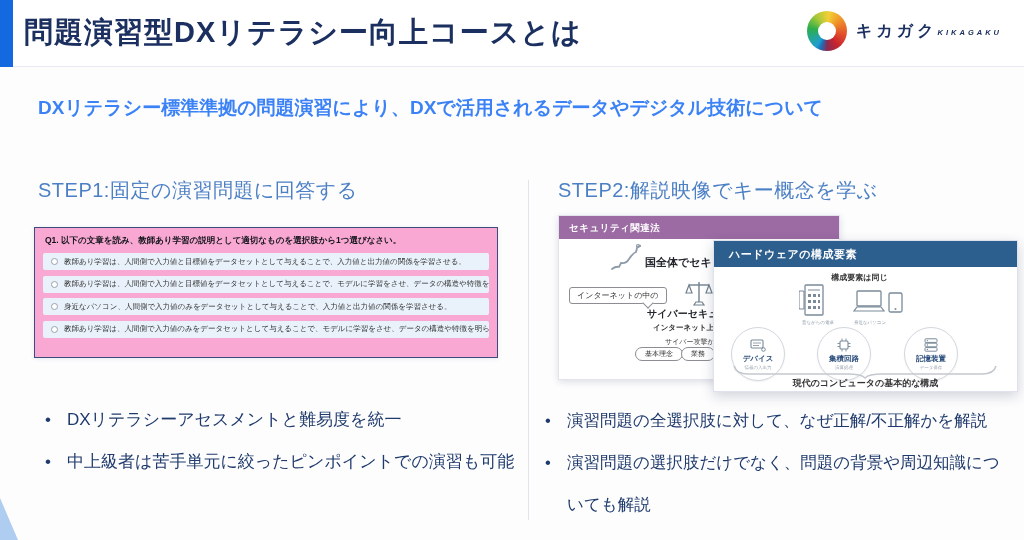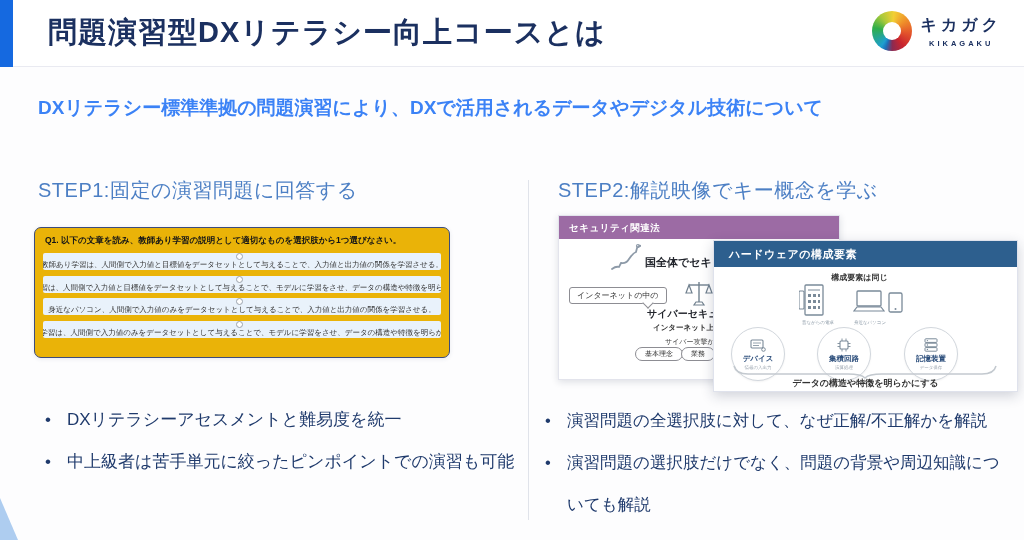--- a/index.html
+++ b/index.html
@@ -3,43 +3,43 @@
 <meta charset="utf-8">
 <style>
   * { margin:0; padding:0; box-sizing:border-box; }
   html,body { width:1024px; height:540px; }
   body { font-family:"Liberation Sans","DejaVu Sans",sans-serif; background:#ffffff; }
   .slide { position:relative; width:1024px; height:540px; background:#fdfdfe; overflow:hidden; }
 
   
   .header { position:absolute; top:0; left:0; width:1024px; height:67px; background:#ffffff; border-bottom:1px solid #e9eaf1; }
   .accent-bar { position:absolute; top:0; left:0; width:13px; height:67px; background:#1569e0; }
-  .page-title { position:absolute; left:48px; top:0; line-height:64px; font-size:29px; font-weight:bold; color:#1b3060; letter-spacing:1px; white-space:nowrap; }
+  .page-title { position:absolute; left:24px; top:0; line-height:64px; font-size:29px; font-weight:bold; color:#1b3060; letter-spacing:1px; white-space:nowrap; }
   .logo { position:absolute; right:22px; top:11px; display:flex; align-items:center; gap:9px; }
   .logo-ring { width:40px; height:40px; border-radius:50%; background:conic-gradient(from 215deg,#1d9fd0,#2fae4a 18%,#a8c93a 30%,#f2cf35 42%,#ef8f2a 55%,#e2512b 68%,#c9242e 80%,#8a2a52 90%,#1d6fb8 96%,#1d9fd0); position:relative; }
   .logo-ring::after { content:""; position:absolute; left:11px; top:11px; width:18px; height:18px; border-radius:50%; background:#ffffff; }
-  .logo-text { display:flex; flex-direction:column; align-items:center; }
+  .logo-text { display:flex; flex-direction:row; align-items:center; }
   .logo-kana { font-size:16px; font-weight:bold; color:#1b3060; letter-spacing:4px; white-space:nowrap; }
-  .logo-roman { font-size:7.5px; font-weight:bold; color:#1b3060; letter-spacing:3px; margin-top:3px; }
+  .logo-roman { font-size:7.5px; font-weight:bold; color:#1b3060; letter-spacing:3px; margin-top:3px;font-style:italic; }
 
   
   .subtitle { position:absolute; left:38px; top:92px; font-size:19px; font-weight:bold; color:#3b82f6; line-height:31px; }
 
   
   .v-divider { position:absolute; left:528px; top:180px; width:1px; height:340px; background:#e0e3ea; }
   .step-heading { position:absolute; font-size:20px; color:#4c7fc4; letter-spacing:0.5px; white-space:nowrap; }
   .step1-heading { left:38px; top:177px; }
   .step2-heading { left:558px; top:177px; }
 
   
-  .quiz-card { position:absolute; left:34px; top:227px; width:416px; height:131px; background:#eab308; border:1px solid #3c4c7c; border-radius:7px; box-shadow:0 1px 4px rgba(40,60,110,0.10); }
+  .quiz-card { position:absolute; left:34px; top:227px; width:464px; height:131px; background:#f9a8d4; border:1px solid #3c4c7c; border-radius:0; box-shadow:0 1px 4px rgba(40,60,110,0.10); }
   .quiz-q { margin:7px 10px 0 10px; font-size:8.5px; font-weight:bold; color:#111318; white-space:nowrap; overflow:hidden; }
   .quiz-desc { margin:3px 10px 0 14px; font-size:7.5px; color:#555a63; white-space:nowrap; overflow:hidden; }
   .quiz-options { margin:6px 8px 0 8px; }
-  .quiz-option { display:flex; align-items:center; background:#e9f2fb; border-radius:2px; height:17px; padding:0 8px; margin-bottom:5.5px; font-size:7.5px; color:#333; white-space:nowrap; overflow:hidden;flex-direction:column; }
+  .quiz-option { display:flex; align-items:center; background:#e9f2fb; border-radius:2px; height:17px; padding:0 8px; margin-bottom:5.5px; font-size:7.5px; color:#333; white-space:nowrap; overflow:hidden; }
   .radio { flex:0 0 auto; width:7px; height:7px; border:1px solid #9aa2ac; border-radius:50%; background:#fff; margin-right:6px; }
 
   
   .sec-card { position:absolute; left:558px; top:215px; width:282px; height:165px; background:#ffffff; border:1px solid #e3e4ec; box-shadow:0 2px 7px rgba(30,40,70,0.14); overflow:hidden; }
   .sec-header { height:23px; background:#9c6ba4; }
   .sec-title { line-height:23px; padding-left:10px; font-size:9.5px; font-weight:bold; color:#ffffff; letter-spacing:0.5px; }
   .sec-body { position:relative; height:142px; }
   .sec-body .t { position:absolute; white-space:nowrap; }
   .sec-map { position:absolute; left:50px; top:4px; }
   .sec-caption { left:86px; top:16px; font-size:11px; font-weight:bold; color:#22252c; }
@@ -215,21 +215,21 @@
             <circle cx="3.4" cy="7" r="0.7" fill="#7a8a99"></circle>
             <circle cx="3.4" cy="11.4" r="0.7" fill="#7a8a99"></circle>
         </svg>
         <div class="c-label">記憶装置</div>
         <div class="c-sub">データ保存</div>
       </div>
 
       <svg class="hw-brace" width="270" height="14" viewBox="0 0 270 14">
         <path d="M2 1 q2 8 14 8 h100 q13 0 17 4 q4 -4 17 -4 h100 q12 0 14 -8" fill="none" stroke="#c3c9cf" stroke-width="1.5"></path>
       </svg>
-      <div class="hw-caption-bottom">データの構造や特徴を明らかにする</div>
+      <div class="hw-caption-bottom">現代のコンピュータの基本的な構成</div>
     </div>
   </div>
 
   <ul class="bullets bullets-left">
     <li>DXリテラシーアセスメントと難易度を統一</li>
     <li>中上級者は苦手単元に絞ったピンポイントでの演習も可能</li>
   </ul>
   <ul class="bullets bullets-right">
     <li>演習問題の全選択肢に対して、なぜ正解/不正解かを解説</li>
     <li>演習問題の選択肢だけでなく、問題の背景や周辺知識についても解説</li>

